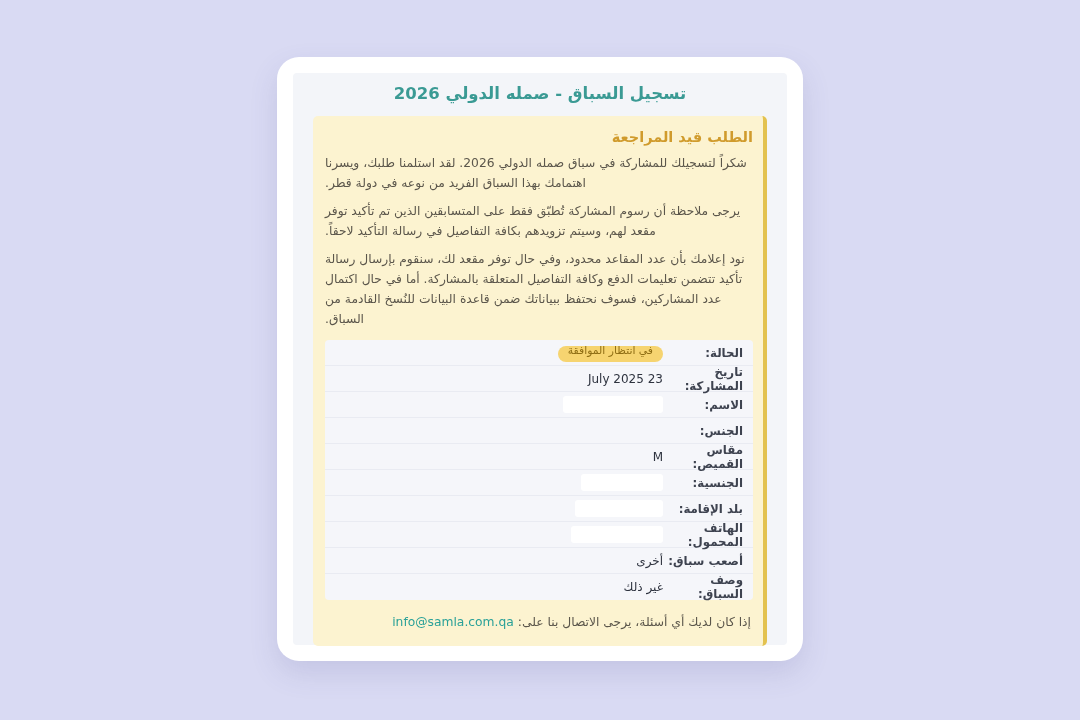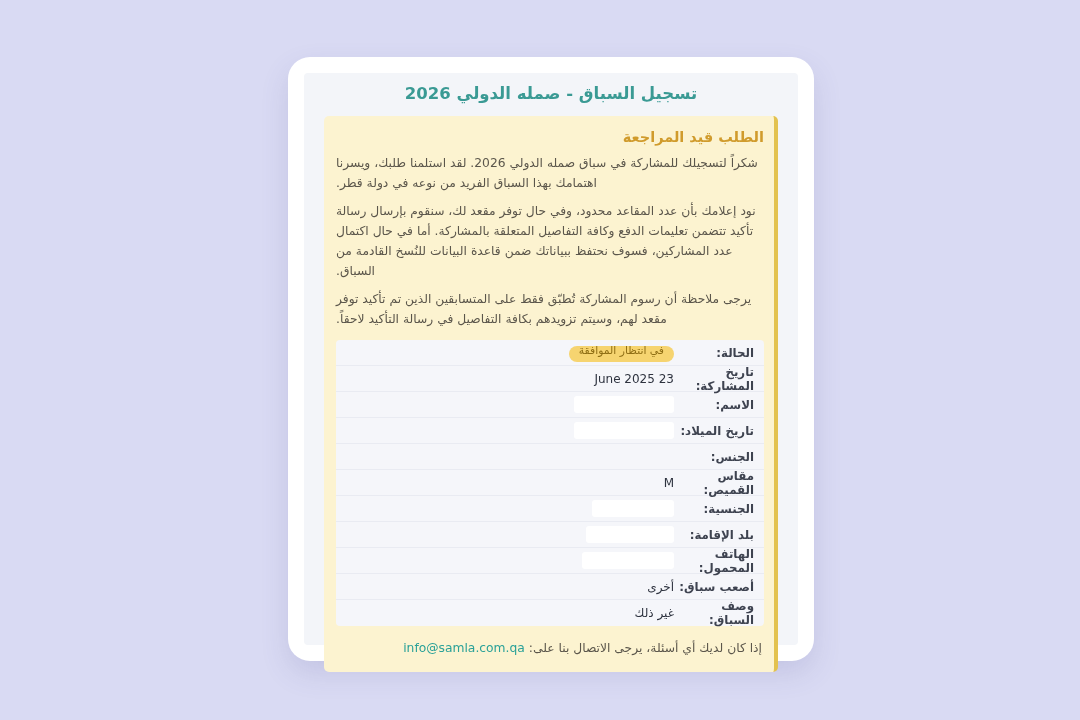--- a/index.html
+++ b/index.html
@@ -3,21 +3,21 @@
 <meta charset="utf-8">
 <style>
   html,body{margin:0;padding:0;}
   body{
     width:1080px;height:720px;overflow:hidden;
     background:#d9daf3;
     font-family:"DejaVu Sans",sans-serif;
     position:relative;
   }
   .card{
-    position:absolute;left:288px;top:57px;width:526px;height:604px;
+    position:absolute;left:277px;top:57px;width:526px;height:604px;
     background:#ffffff;border-radius:22px;
     box-shadow:0 12px 28px rgba(90,90,150,.16);
   }
   .inner{
     position:absolute;inset:16px;
     background:#f3f5f9;border-radius:4px;
     direction:rtl;
   }
   .title{
     text-align:center;color:#3a9a94;font-weight:bold;
@@ -71,50 +71,44 @@
 <body>
 
 <div class="card">
   <div class="inner">
 
     <div class="title">تسجيل السباق - صمله الدولي 2026</div>
 
     <div class="panel">
       <div class="panel-heading">الطلب قيد المراجعة</div>
       <p>شكراً لتسجيلك للمشاركة في سباق صمله الدولي 2026. لقد استلمنا طلبك، ويسرنا اهتمامك بهذا السباق الفريد من نوعه في دولة قطر.</p>
+      <p>يرجى ملاحظة أن رسوم المشاركة تُطبّق فقط على المتسابقين الذين تم تأكيد توفر مقعد لهم، وسيتم تزويدهم بكافة التفاصيل في رسالة التأكيد لاحقاً.</p>
       <p>نود إعلامك بأن عدد المقاعد محدود، وفي حال توفر مقعد لك، سنقوم بإرسال رسالة تأكيد تتضمن تعليمات الدفع وكافة التفاصيل المتعلقة بالمشاركة. أما في حال اكتمال عدد المشاركين، فسوف نحتفظ ببياناتك ضمن قاعدة البيانات للنُسخ القادمة من السباق.</p>
-      <p>يرجى ملاحظة أن رسوم المشاركة تُطبّق فقط على المتسابقين الذين تم تأكيد توفر مقعد لهم، وسيتم تزويدهم بكافة التفاصيل في رسالة التأكيد لاحقاً.</p>
 
       <div class="formbox">
 
         <div class="frow">
           <div class="flabel">الحالة:</div>
           <div class="fvalue">
             <span class="badge">في انتظار الموافقة</span>
           </div>
         </div>
 
         <div class="frow">
           <div class="flabel">تاريخ المشاركة:</div>
-          <div class="fvalue">23 June 2025</div>
+          <div class="fvalue">23 July 2025</div>
         </div>
 
         <div class="frow">
           <div class="flabel">الاسم:</div>
           <div class="fvalue">
             <span class="redacted" style="width:100px"></span>
           </div>
         </div>
 
-        <div class="frow">
-          <div class="flabel">تاريخ الميلاد:</div>
-          <div class="fvalue">
-            <span class="redacted" style="width:100px"></span>
-          </div>
-        </div>
 
         <div class="frow">
           <div class="flabel">الجنس:</div>
         </div>
 
         <div class="frow">
           <div class="flabel">مقاس القميص:</div>
           <div class="fvalue">M</div>
         </div>
 

